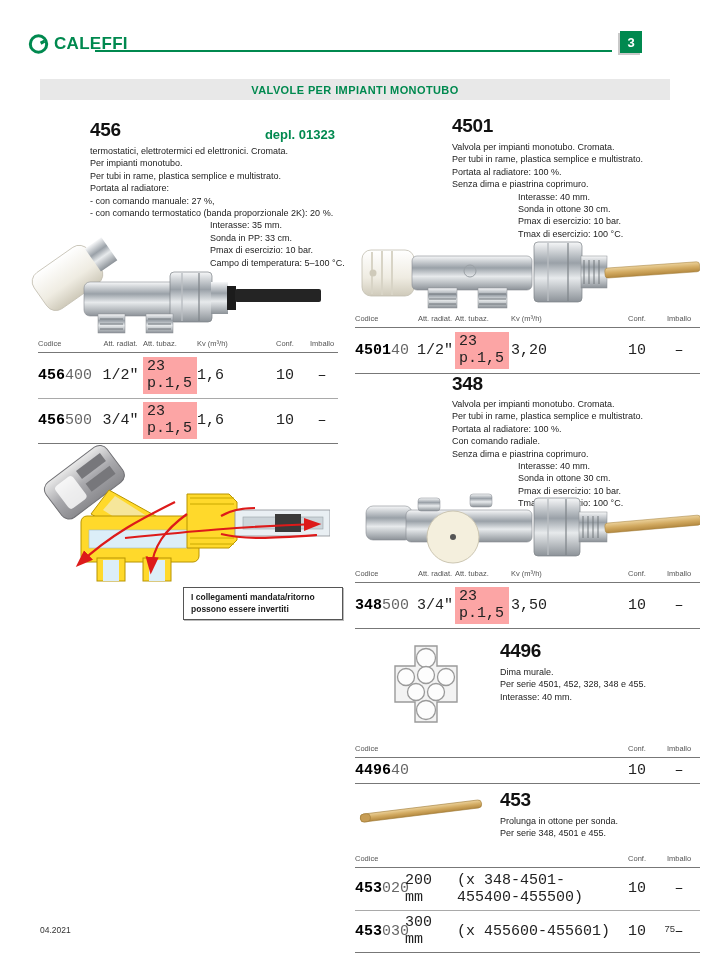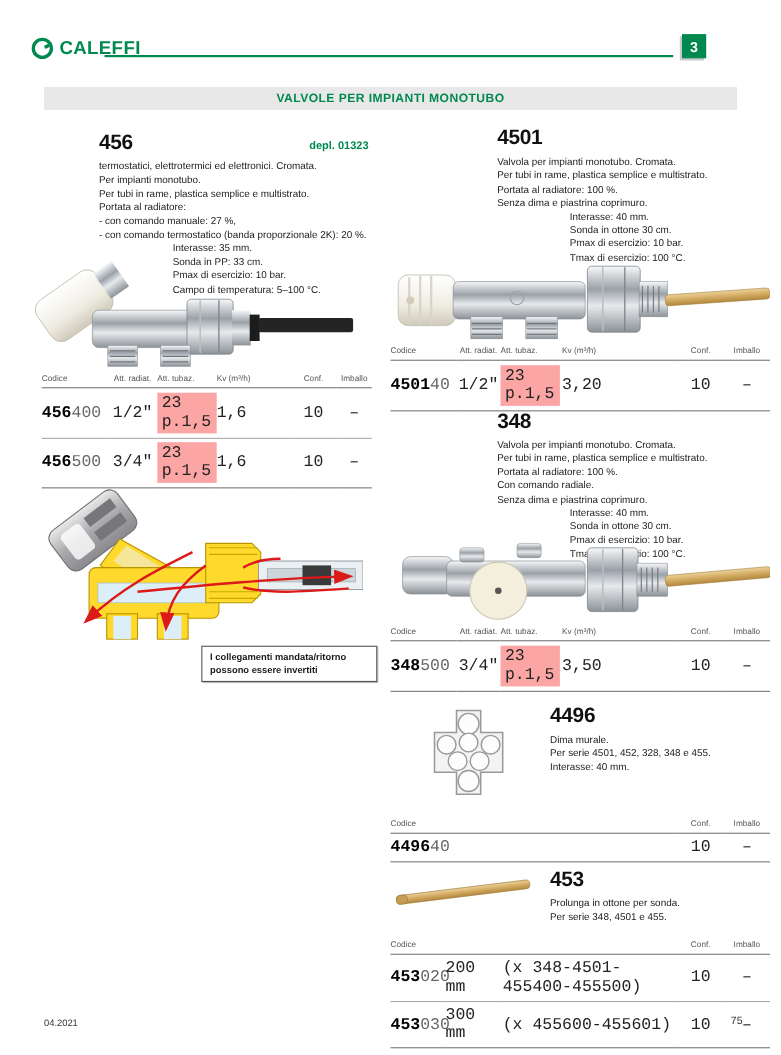--- a/index.html
+++ b/index.html
@@ -11,24 +11,24 @@
   .brand { display:flex; align-items:center; gap:5px; }
   .brand-name { font-size:17px; font-weight:bold; color:#00894f; letter-spacing:.3px; }
   .hrule { height:2px; background:#00894f; }
   .chapter-box { width:22px; height:22px; background:#00894f; color:#fff; font-size:13px; font-weight:bold;
                  display:flex; align-items:center; justify-content:center; box-shadow:-2px 2px 0 #c9c9c9; }
   .titlebar { background:#e8e8e8; height:21px; display:flex; align-items:center; justify-content:center; }
   .titlebar span { color:#00894f; font-weight:bold; font-size:11px; letter-spacing:.4px; }
 
   
   .ptitle { font-size:19px; font-weight:bold; letter-spacing:-.3px; color:#111; }
-  .depl { font-size:10px; font-weight:bold; color:#00894f; text-align:right; }
+  .depl { font-size:13px; font-weight:bold; color:#00894f; text-align:right; }
   .desc { font-size:9px; line-height:12.4px; color:#222; white-space:nowrap; }
   .desc div { white-space:nowrap; }
-  .specs-456 { margin-left:67px; }
+  .specs-456 { margin-left:120px; }
   .specs-right { margin-left:66px; }
 
   
   table { border-collapse:collapse; table-layout:fixed; }
   th { font-size:7.5px; font-weight:normal; color:#555; text-align:left; padding:2px 0 4px; }
   td { font-size:15px; color:#222; padding:3.5px 0 4px; vertical-align:middle;font-family:Liberation Mono, monospace; }
   thead tr { border-bottom:1.4px solid #777; }
   tbody tr { border-bottom:1px solid #a9a9a9; }
   tbody tr:last-child { border-bottom:1.4px solid #777; }
   .c { text-align:center; }

